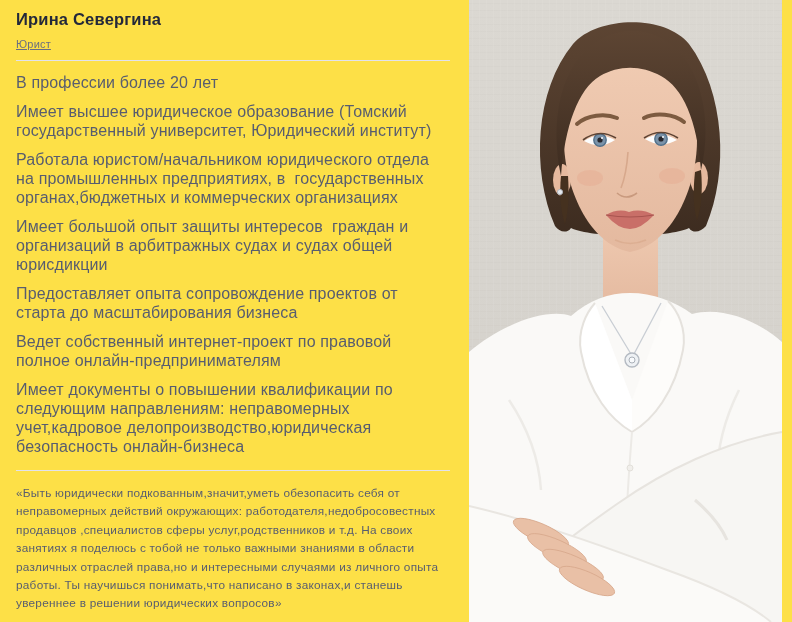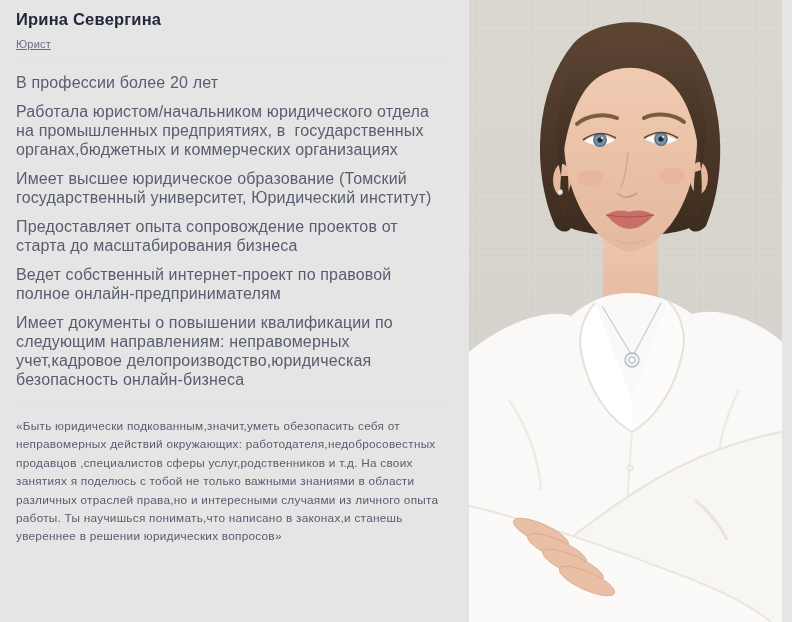--- a/index.html
+++ b/index.html
@@ -1,16 +1,16 @@
 <!DOCTYPE html>
 <html><head>
 <meta charset="utf-8">
 <style>
   html,body{margin:0;padding:0;background:#fff;}
-  .page{position:relative;width:792px;height:622px;background:#e5e5e5;overflow:hidden;
+  .page{position:relative;width:792px;height:622px;background:#fde047;overflow:hidden;
         font-family:"Liberation Sans",sans-serif;}
   .bio{position:absolute;left:16px;top:9px;width:434px;}
   .name{margin:0;font-size:16.5px;line-height:21px;font-weight:700;color:#23283a;letter-spacing:.2px;}
   .role{margin-top:7px;font-size:11px;line-height:14px;color:#6a6e81;letter-spacing:.2px;text-decoration:underline;}
   .divider{height:1px;background:#e2e2ec;margin-top:9px;}
   .divider.bottom{margin-top:14px;}
   .para{margin:10px 0 0 0;font-size:16px;line-height:19px;color:#585d6f;
         letter-spacing:.15px;white-space:pre-wrap;}
   .para.first{margin-top:12px;}
   .quote{margin:13px 0 0 0;font-size:11.8px;line-height:18.4px;color:#585d6f;
@@ -23,22 +23,23 @@
 
 <div class="page">
 
   <div class="bio">
     <h1 class="name">Ирина Севергина</h1>
     <div class="role">Юрист</div>
 
     <div class="divider"></div>
 
     <p class="para first">В профессии более 20 лет</p>
+    <p class="para">Имеет высшее юридическое образование (Томский государственный университет, Юридический институт)</p>
     <p class="para">Работала юристом/начальником юридического отдела на промышленных предприятиях, в  государственных органах,бюджетных и коммерческих организациях</p>
-    <p class="para">Имеет высшее юридическое образование (Томский государственный университет, Юридический институт)</p>
+    <p class="para">Имеет большой опыт защиты интересов  граждан и организаций в арбитражных судах и судах общей юрисдикции</p>
     <p class="para">Предоставляет опыта сопровождение проектов от старта до масштабирования бизнеса</p>
     <p class="para">Ведет собственный интернет-проект по правовой полное онлайн-предпринимателям</p>
     <p class="para">Имеет документы о повышении квалификации по следующим направлениям: неправомерных учет,кадровое делопроизводство,юридическая безопасность онлайн-бизнеса</p>
 
     <div class="divider bottom"></div>
 
     <p class="quote">«Быть юридически подкованным,значит,уметь обезопасить себя от неправомерных действий окружающих: работодателя,недобросовестных продавцов ,специалистов сферы услуг,родственников и т.д. На своих занятиях я поделюсь с тобой не только важными знаниями в области различных отраслей права,но и интересными случаями из личного опыта работы. Ты научишься понимать,что написано в законах,и станешь увереннее в решении юридических вопросов»</p>
   </div>
 
   <div class="photo">

